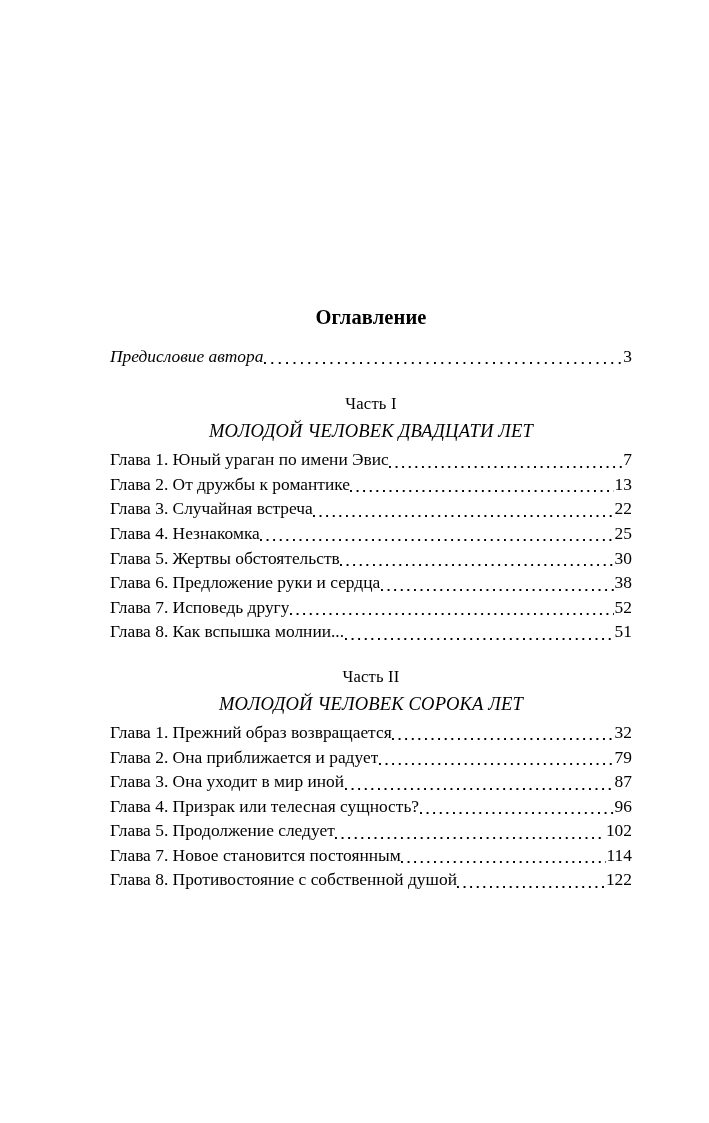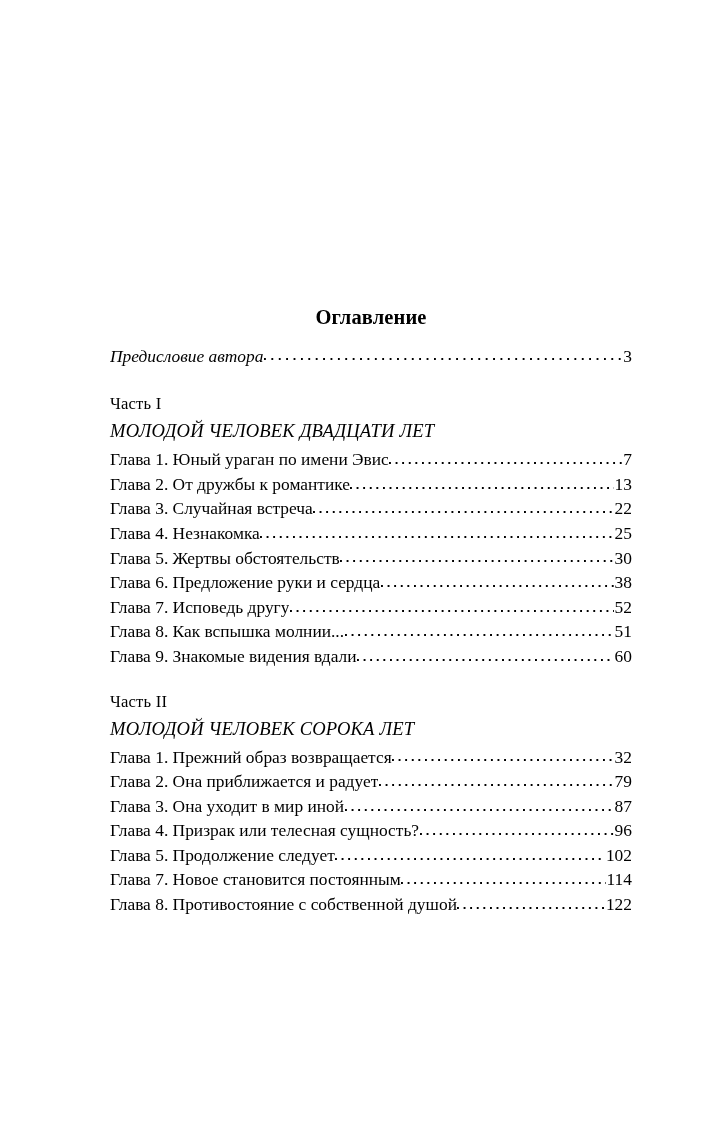--- a/index.html
+++ b/index.html
@@ -40,21 +40,21 @@
     font-size: 20.5px;
     font-weight: bold;
     letter-spacing: 0.1px;
     line-height: 1.15;
     margin: 0 0 14px 0;
   }
 
   
   .entry {
     display: flex;
-    align-items: center;
+    align-items: flex-end;
     width: 100%;
     font-size: 17.4px;
     line-height: 24.6px;
     white-space: nowrap;
   }
   .entry .label {
     flex: 0 1 auto;
     overflow: hidden;
   }
   .entry .leader {
@@ -86,20 +86,21 @@
   }
   .preface .label {
     font-style: italic;
   }
   .preface .leader::before {
     background-size: 7.4px 2px;
   }
 
   
   .part {
+    text-align: center;
     margin-top: 24px;
   }
   .part-number {
     font-size: 16.6px;
     line-height: 24px;
     letter-spacing: 0.2px;
   }
   .part-subtitle {
     font-size: 18.6px;
     line-height: 27px;
@@ -169,25 +170,20 @@
       <div class="entry">
         <span class="label">Глава 7. Исповедь другу</span>
         <span class="leader"></span>
         <span class="pageno">52</span>
       </div>
       <div class="entry">
         <span class="label">Глава 8. Как вспышка молнии...</span>
         <span class="leader"></span>
         <span class="pageno">51</span>
       </div>
-      <div class="entry">
-        <span class="label">Глава 9. Знакомые видения вдали</span>
-        <span class="leader"></span>
-        <span class="pageno">60</span>
-      </div>
     </div>
 
     <div class="part part-two-wrap">
       <div class="part-number">Часть II</div>
       <div class="part-subtitle">МОЛОДОЙ ЧЕЛОВЕК СОРОКА ЛЕТ</div>
     </div>
 
     <div class="chapter-list">
       <div class="entry">
         <span class="label">Глава 1. Прежний образ возвращается</span>

